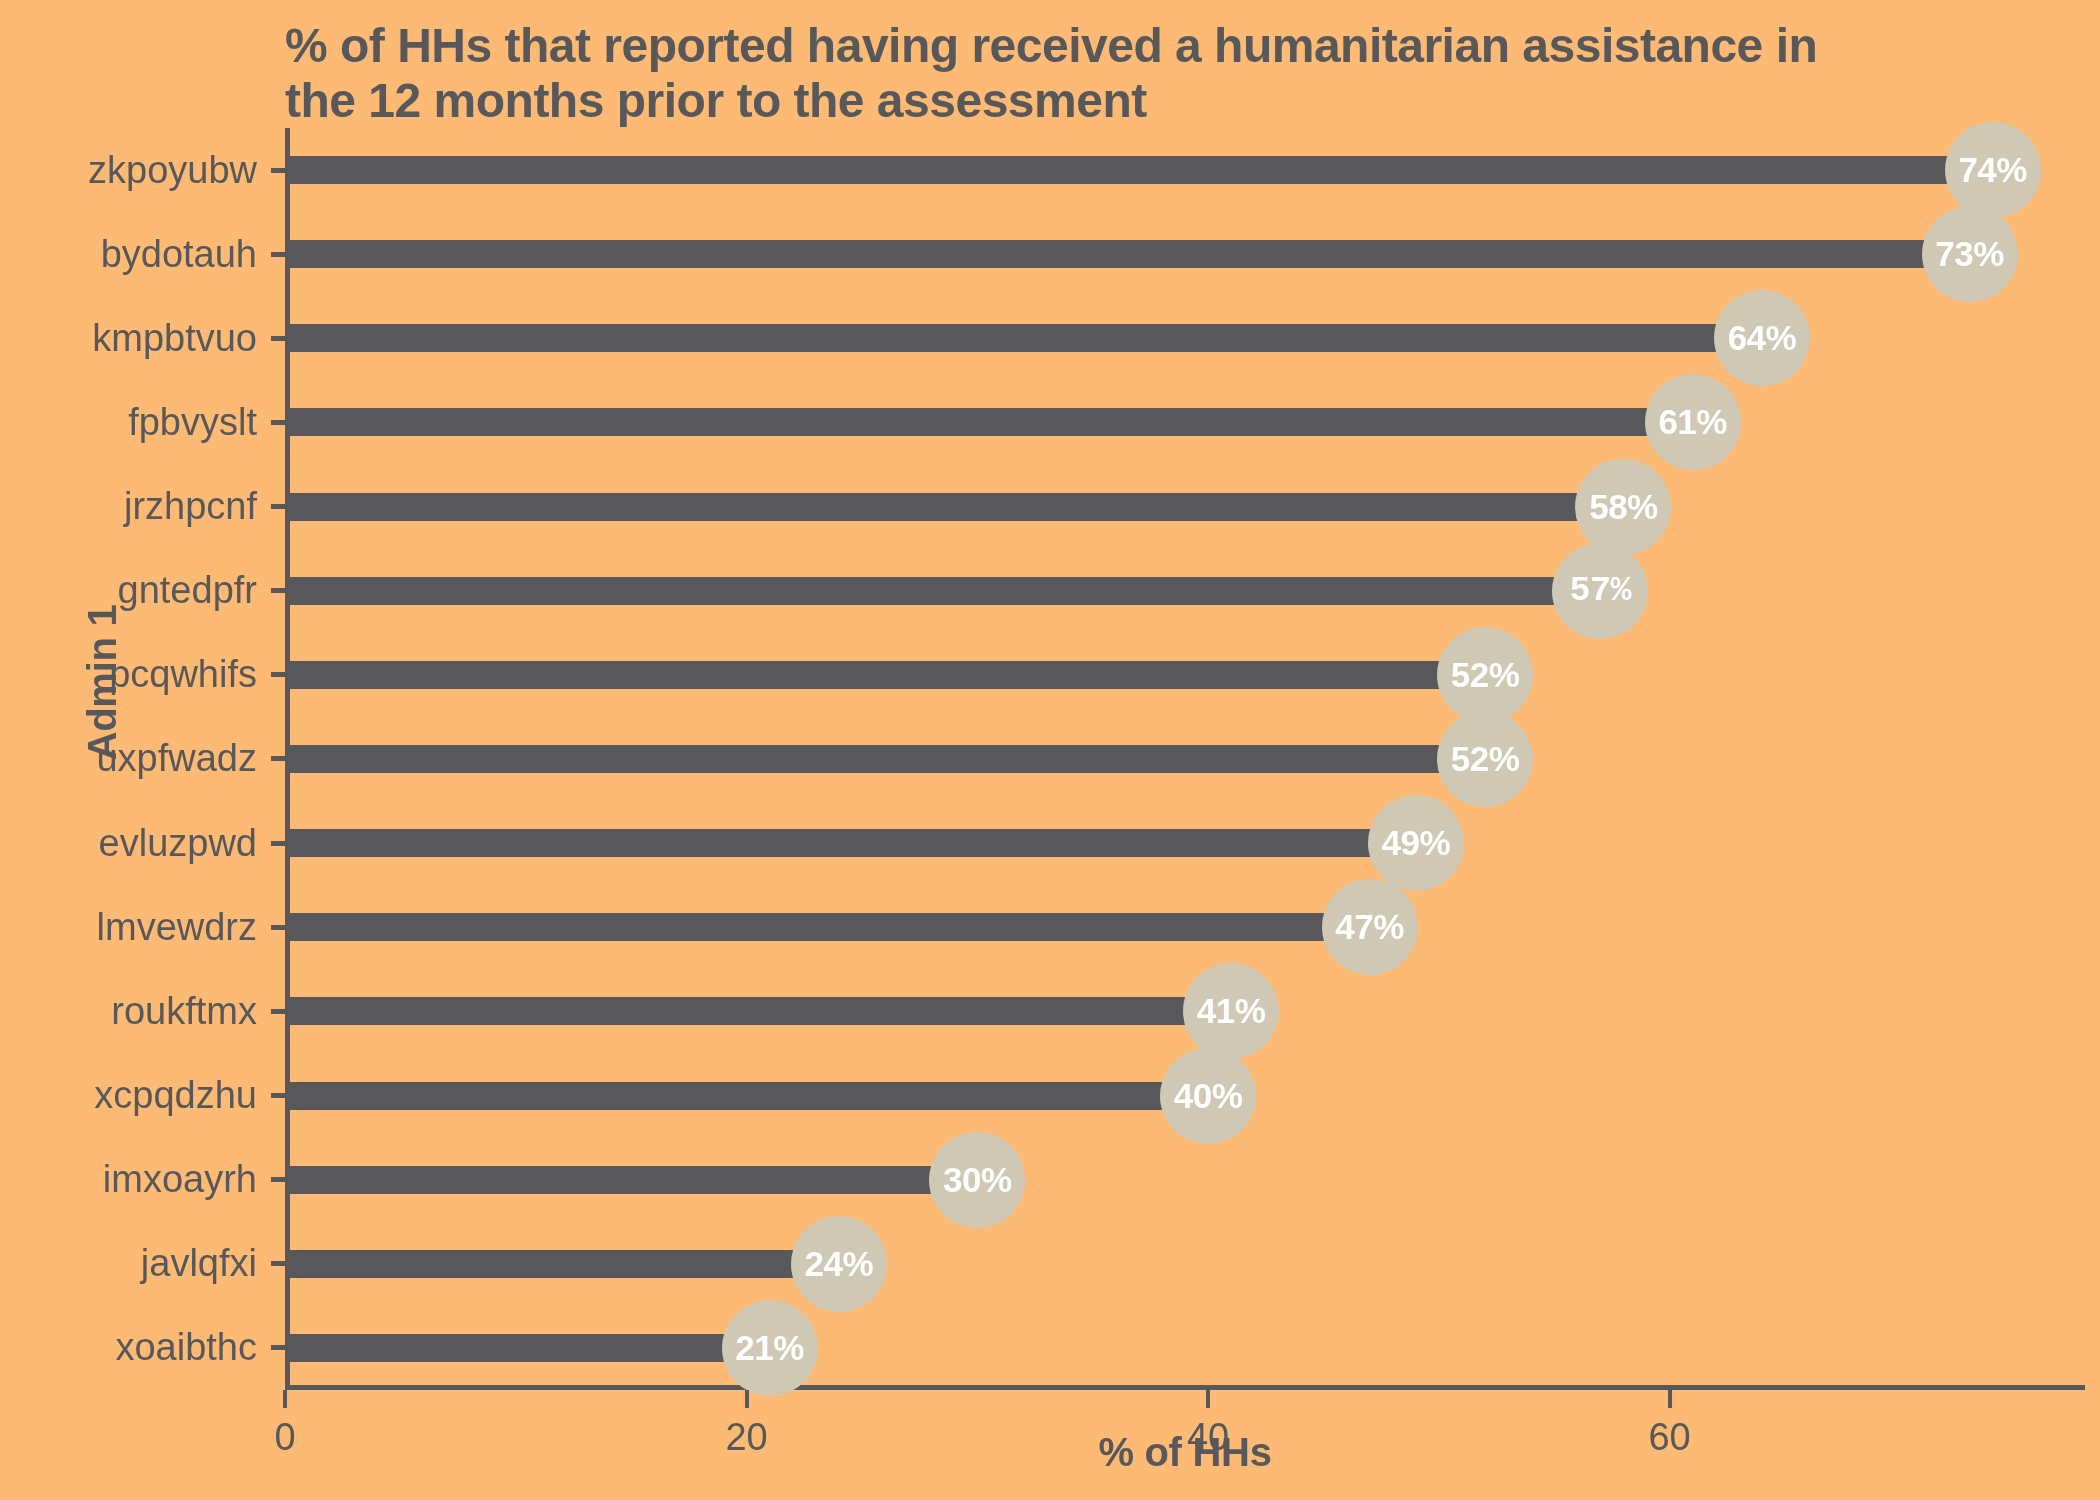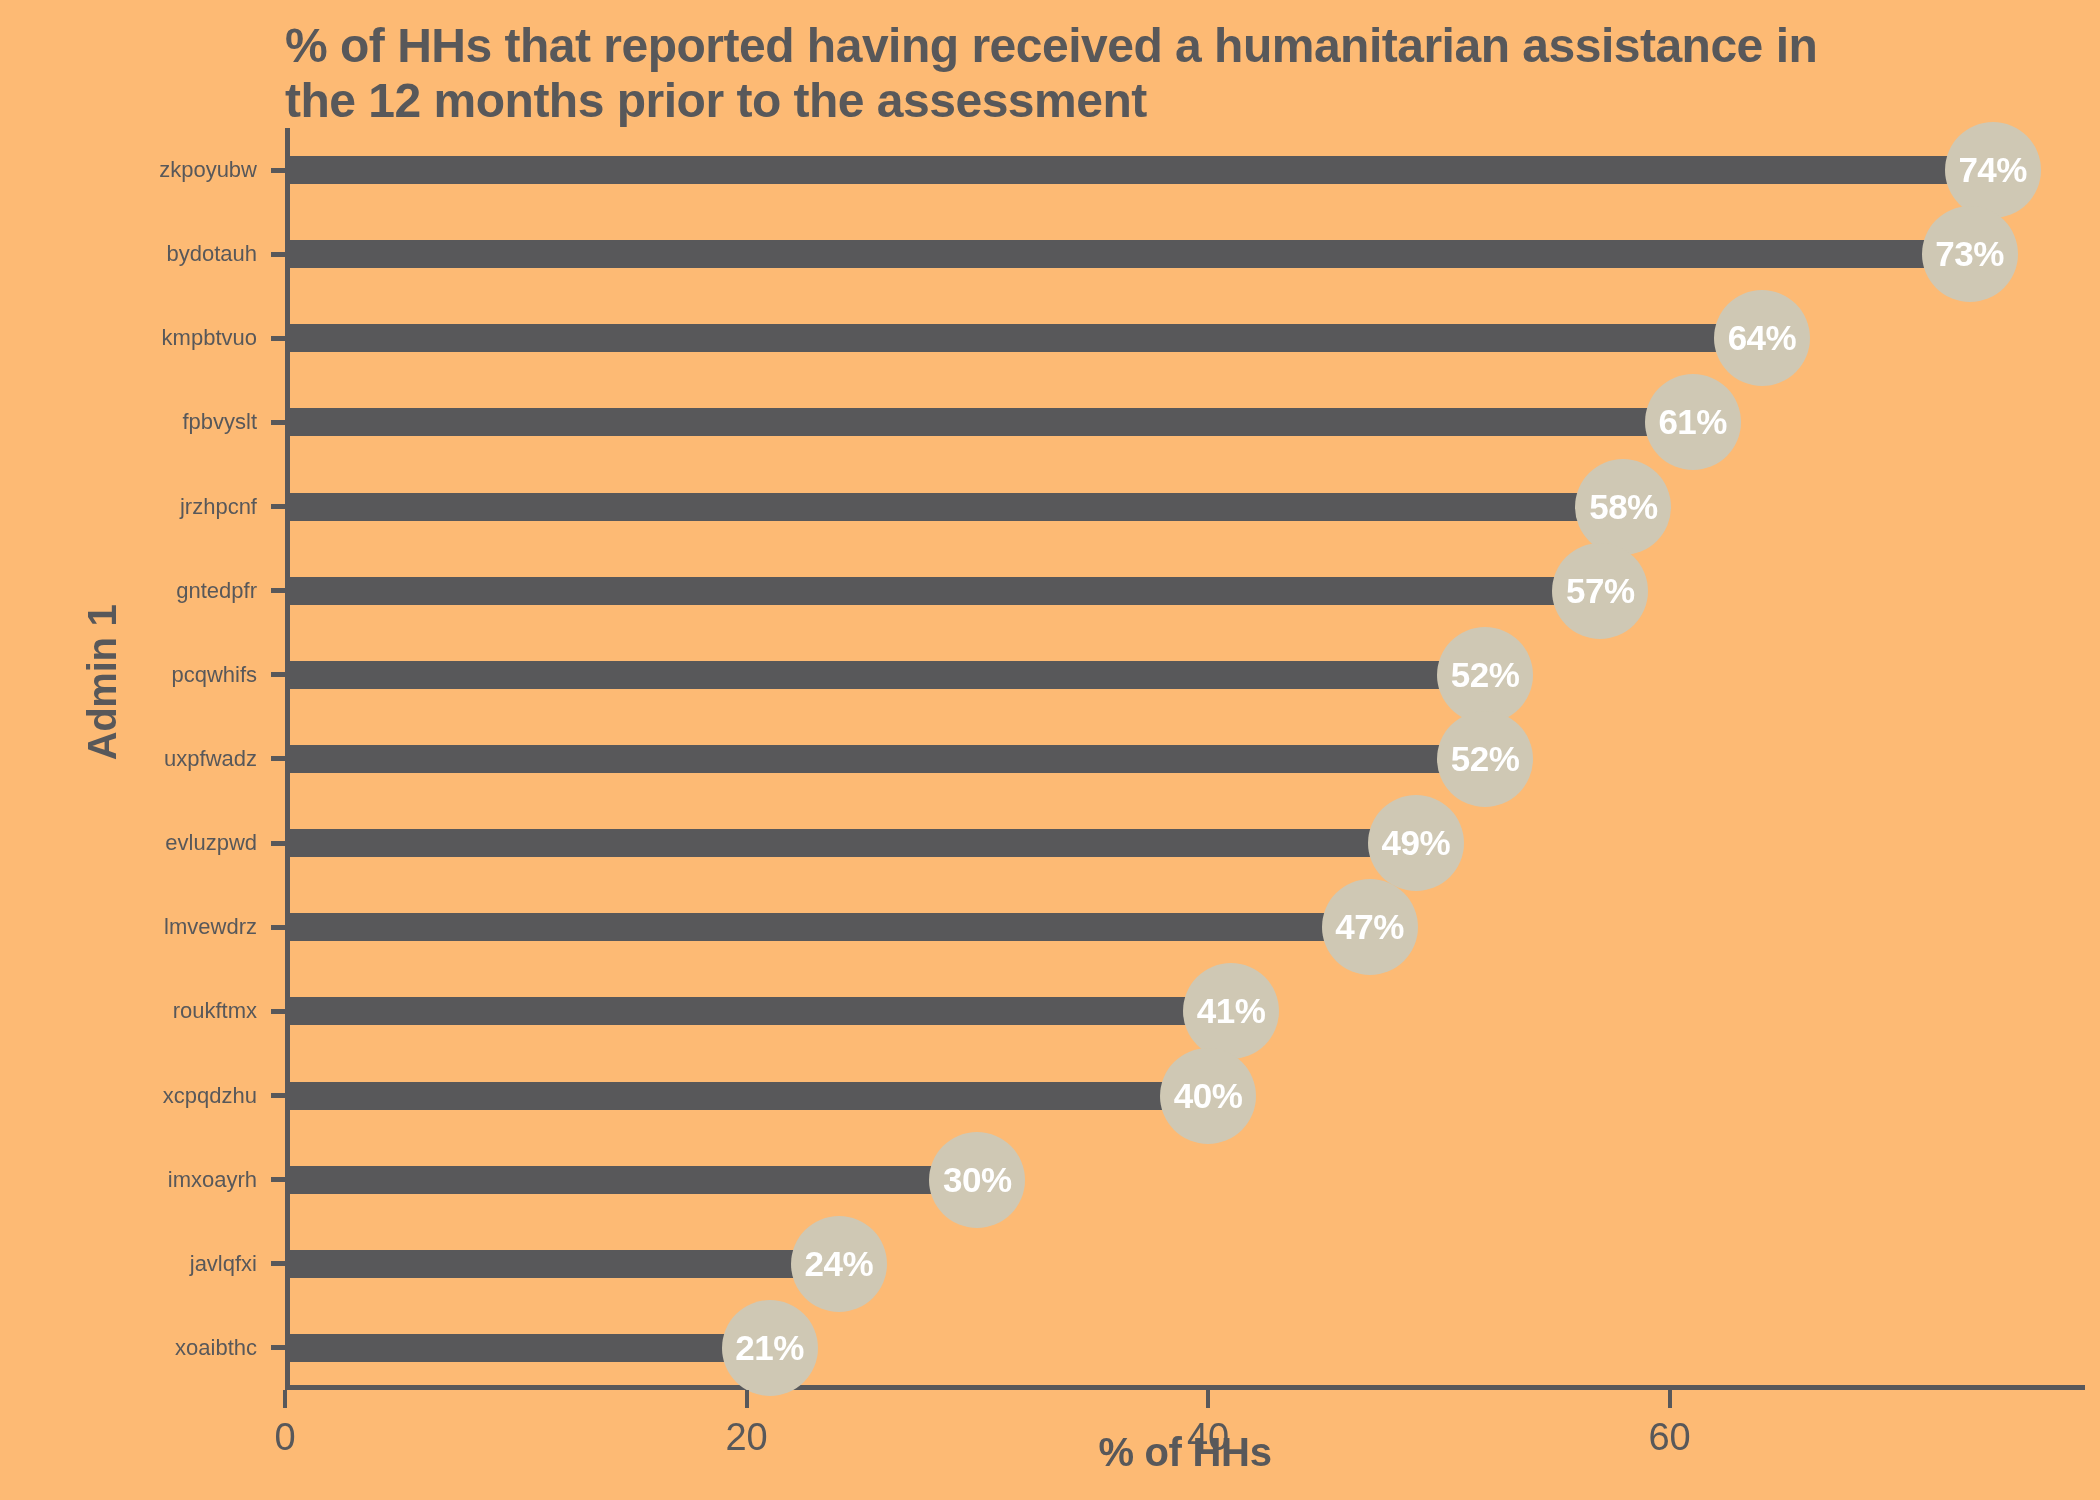--- a/index.html
+++ b/index.html
@@ -155,21 +155,21 @@
     width: 275px;
     height: 1262px;
   }
   .ylabel-cell {
     position: absolute;
     right: 18px;
     height: 79px;
     display: flex;
     align-items: center;
     justify-content: flex-end;
-    font-size: 22px;
+    font-size: 38px;
     color: #58585a;
     white-space: nowrap;
   }
 </style>
 </head>
 <body>
 
 <div id="page">
 
   <div id="chart-title">% of HHs that reported having received a humanitarian assistance in the 12 months prior to the assessment</div>
@@ -216,21 +216,21 @@
         <div class="gridrow" style="top: 252.4px; height: 84.1333px;">
           <div class="y-tick"></div>
           <div class="bar" style="left: 0px; width: 1407.69px;"></div>
           <div class="dot" style="left: 1407.69px;">61%</div>
         </div>
         <div class="gridrow" style="top: 336.533px; height: 84.1333px;">
           <div class="y-tick"></div>
           <div class="bar" style="left: 0px; width: 1338.46px;"></div>
           <div class="dot" style="left: 1338.46px;">58%</div>
         </div>
-        <div class="gridrow" style="top: 420.667px; height: 84.1333px;">
+        <div class="gridrow" style="top: 420.667px; height: 84.1333px; font-family: Liberation Mono, monospace;">
           <div class="y-tick"></div>
           <div class="bar" style="left: 0px; width: 1315.38px;"></div>
           <div class="dot" style="left: 1315.38px;">57%</div>
         </div>
         <div class="gridrow" style="top: 504.8px; height: 84.1333px;">
           <div class="y-tick"></div>
           <div class="bar" style="left: 0px; width: 1200px;"></div>
           <div class="dot" style="left: 1200px;">52%</div>
         </div>
         <div class="gridrow" style="top: 588.933px; height: 84.1333px;">

